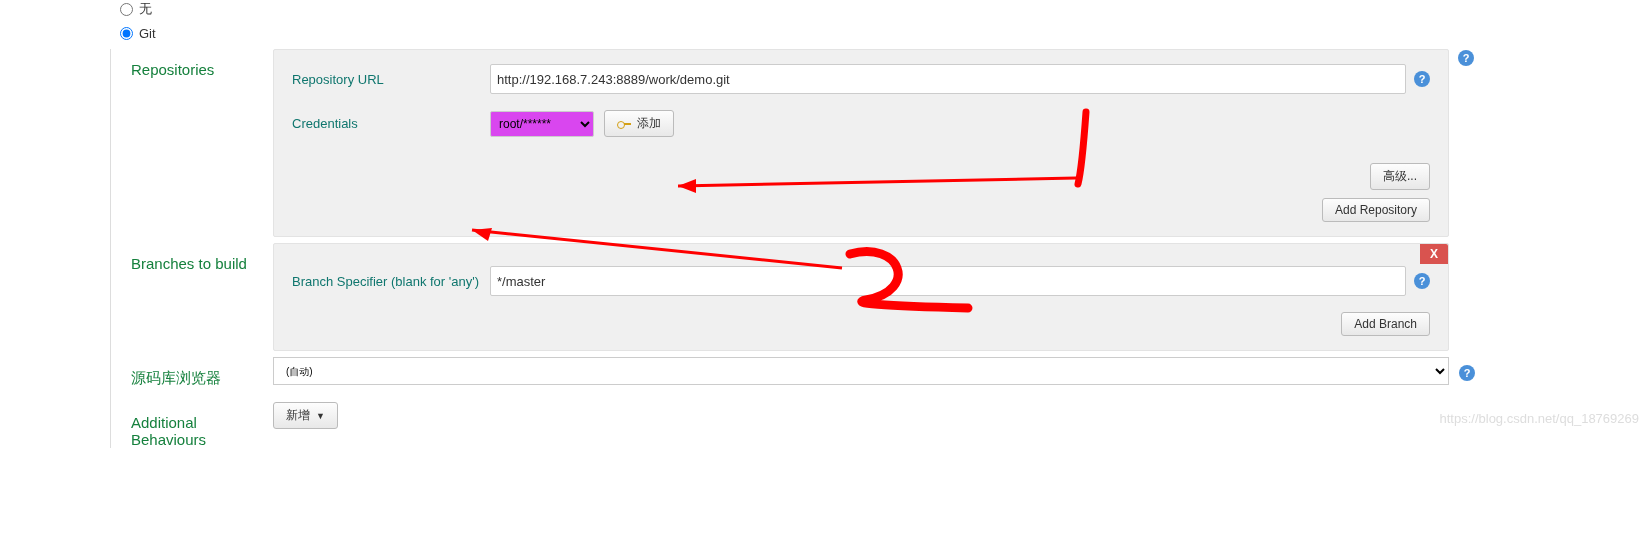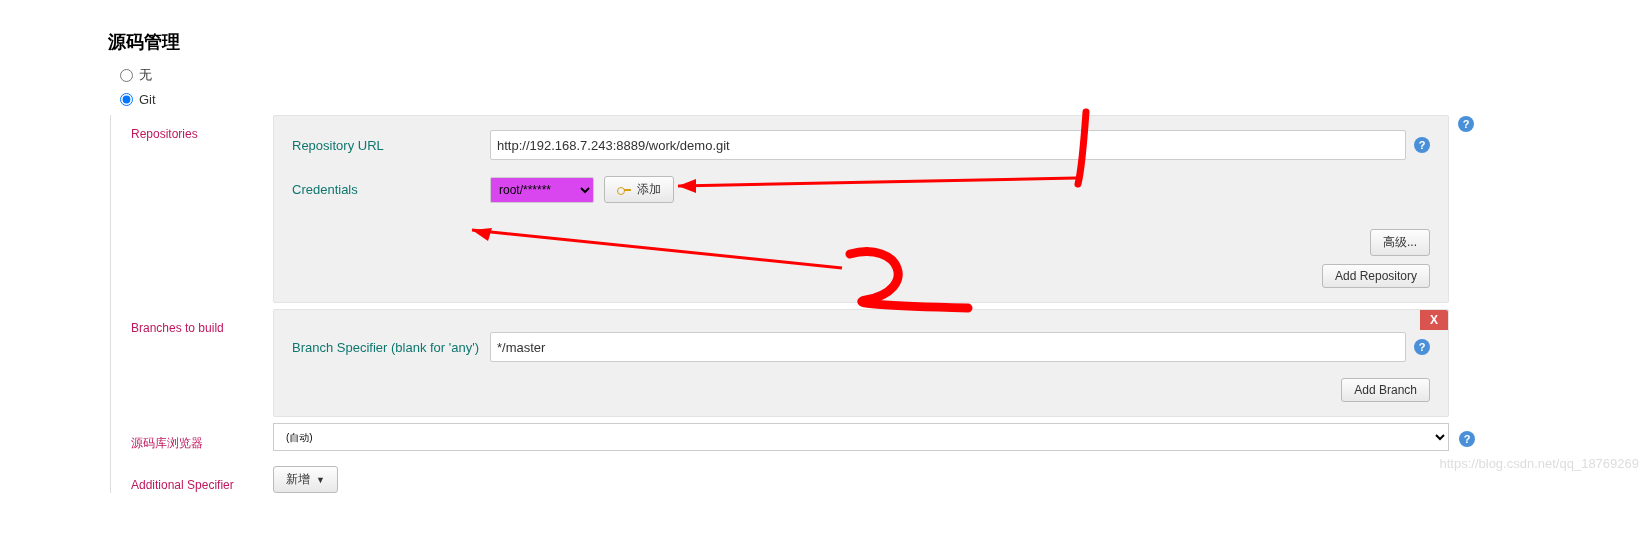--- a/index.html
+++ b/index.html
@@ -40,22 +40,22 @@
   }
   .form-row {
     display: flex;
     align-items: flex-start;
     margin-top: 6px;
     position: relative;
   }
   .side-label {
     width: 142px;
     padding-top: 12px;
-    color: #be185d;
-    font-size: 12px;
+    color: #15803d;
+    font-size: 15px;
   }
   .panel {
     flex: 1;
     background: #f0f0f0;
     border: 1px solid #e3e3e3;
     border-radius: 2px;
     padding: 14px 18px 14px 18px;
     position: relative;
   }
   .panel-inner-row {
@@ -178,21 +178,20 @@
     width: 1649px;
     height: 559px;
     pointer-events: none;
   }
 </style>
 </head>
 <body>
 
 <div class="outer" style="position:relative;">
 
-  <div class="section-title">源码管理</div>
 
   <div class="radio-block">
     <input type="radio" name="scm" style="">
     <span>无</span>
   </div>
   <div class="radio-block">
     <input type="radio" name="scm" checked="" style="">
     <span>Git</span>
   </div>
 
@@ -257,21 +256,21 @@
         <div class="side-label">源码库浏览器</div>
         <div class="browser-panel">
           <select class="wide-select">
             <option>(自动)</option>
           </select>
           <span class="help-icon help-outside help-browser">?</span>
         </div>
       </div>
 
       <div class="form-row" style="margin-top:14px;">
-        <div class="side-label">Additional Specifier</div>
+        <div class="side-label">Additional Behaviours</div>
         <div>
           <button class="btn">
             <span>新增</span>
             <span style="font-size:9px;">▼</span>
           </button>
         </div>
       </div>
 
     </div>
   </div>

